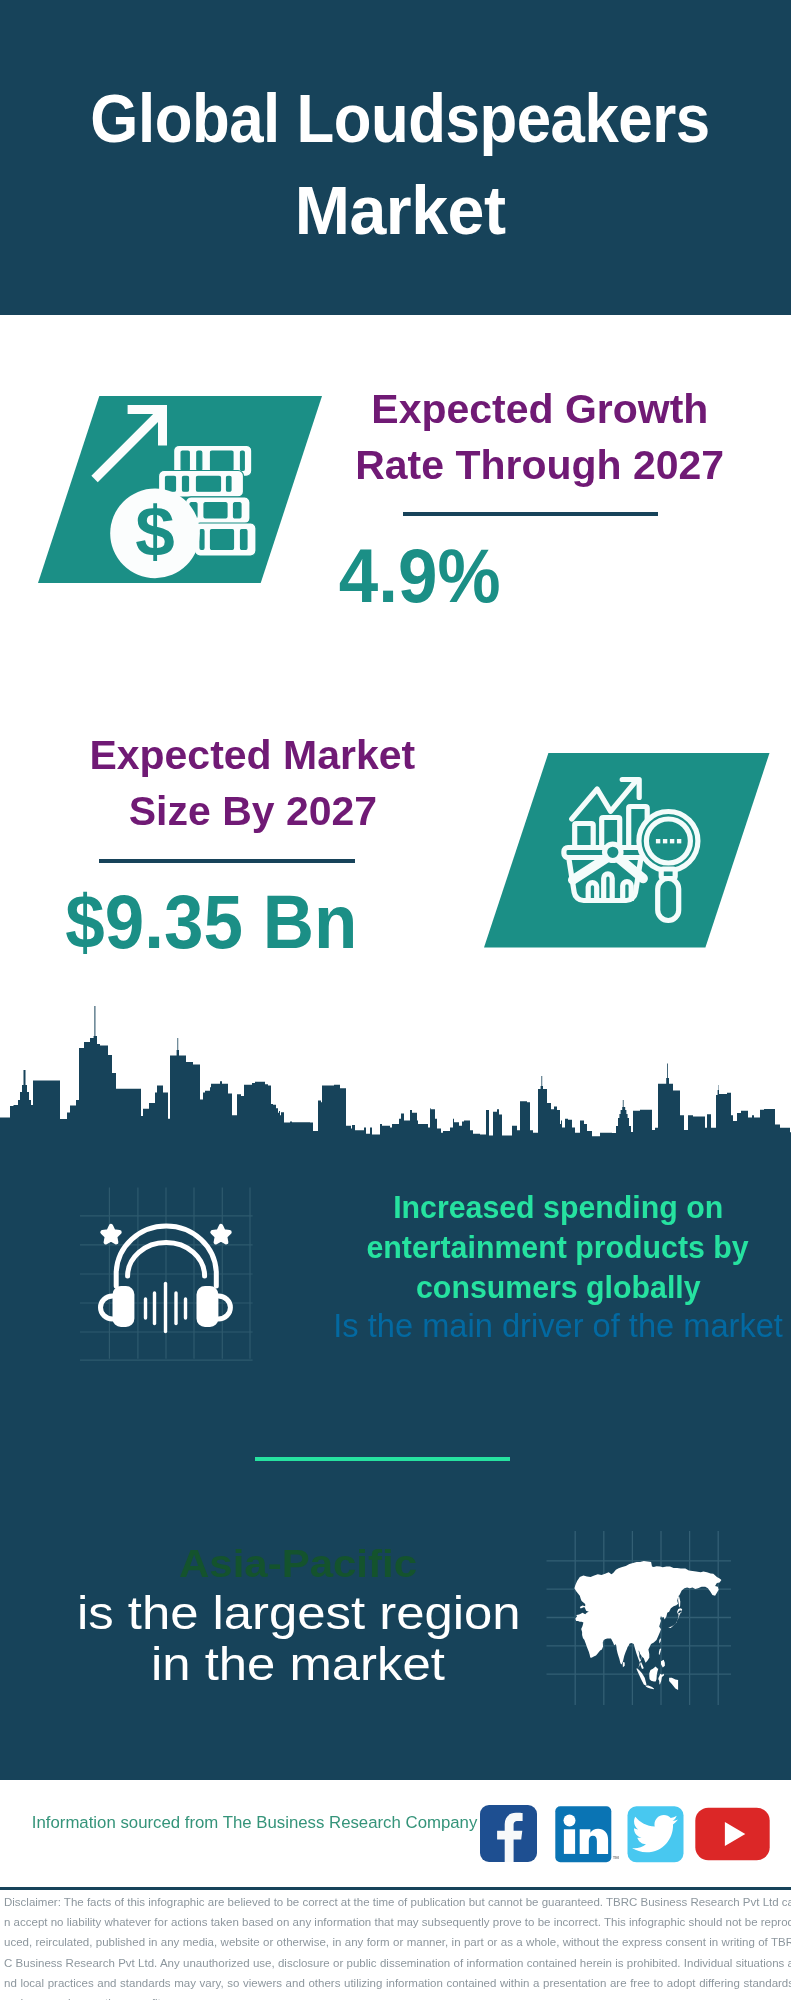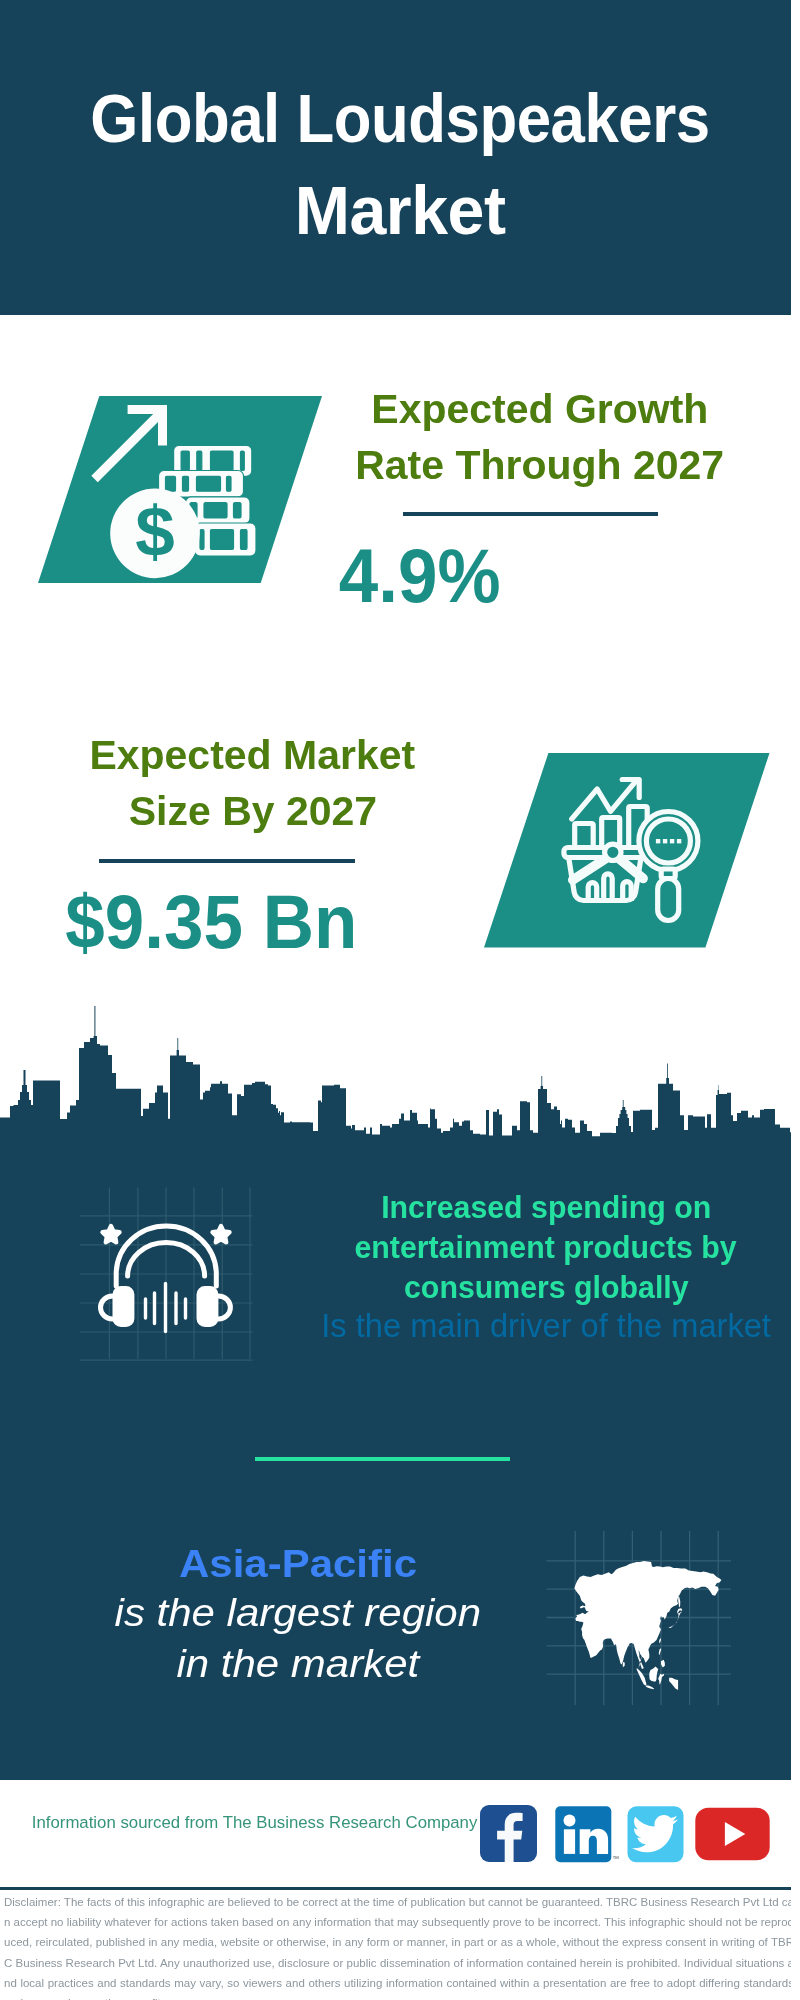--- a/index.html
+++ b/index.html
@@ -7,41 +7,41 @@
   .page{position:relative;width:791px;height:2000px;background:#fff;overflow:hidden;}
   svg{display:block;}
 
   .hdr{position:absolute;left:0;top:0;width:800px;height:315px;background:#17435a;}
   .hdr .title{position:absolute;left:0;top:72px;width:800px;text-align:center;color:#fff;
     font-size:68px;font-weight:bold;line-height:92px;letter-spacing:-0.5px;}
   .hdr .title span{display:inline-block;transform:scaleX(0.908);transform-origin:center;}
   .hdr .title span.l2{transform:scaleX(0.975);}
 
   .para{position:absolute;}
-  .lbl{position:absolute;text-align:center;font-size:40.6px;font-weight:bold;color:#4d7c0f;line-height:56px;}
+  .lbl{position:absolute;text-align:center;font-size:40.6px;font-weight:bold;color:#701a75;line-height:56px;}
   .lbl span{display:inline-block;transform:scaleX(1.01);transform-origin:center;white-space:nowrap;}
   .rule{position:absolute;height:4px;background:#17435a;}
   .big{position:absolute;font-size:76px;font-weight:bold;color:#1b8f86;line-height:76px;}
   .big span{display:inline-block;transform:scaleX(0.934);transform-origin:center;white-space:nowrap;}
 
   .darkband{position:absolute;left:0;top:1144px;width:800px;height:636px;background:#17435a;}
   .skyline{position:absolute;left:0;top:1006px;width:800px;height:140px;}
 
   .drvtxt{position:absolute;text-align:center;}
   .drvtxt .hl{color:#26e2a0;font-size:31.8px;font-weight:bold;line-height:40.4px;}
   .drvtxt .hl span{display:inline-block;transform:scaleX(0.953);transform-origin:center;white-space:nowrap;}
   .drvtxt .sub{color:#0369a1;font-size:33.4px;line-height:35.7px;}
   .drvtxt .sub span{display:inline-block;transform:scaleX(0.977);transform-origin:center;white-space:nowrap;}
 
   .midrule{position:absolute;left:254.5px;top:1456.5px;width:255.5px;height:4.7px;background:#26e2a0;}
 
   .regtxt{position:absolute;text-align:center;color:#fff;}
-  .regtxt .hl{color:#3b82f6;font-size:38.8px;font-weight:bold;line-height:49px;}
+  .regtxt .hl{color:#14532d;font-size:38.8px;font-weight:bold;line-height:49px;}
   .regtxt .hl span{display:inline-block;transform:scaleX(1.082);transform-origin:center;white-space:nowrap;}
-  .regtxt .l2{font-size:38px;line-height:51px;font-style:italic;}
+  .regtxt .l2{font-size:46px;line-height:51px;}
   .regtxt .l2 span{display:inline-block;transform:scaleX(1.105);transform-origin:center;white-space:nowrap;}
 
   .srcbox{position:absolute;left:31.8px;top:1809px;color:#35947a;font-size:16.8px;line-height:27.8px;white-space:nowrap;}
   .srcbox div span{display:inline-block;transform:scaleX(1.0);transform-origin:left center;}
   .social{position:absolute;left:480.3px;top:1805.4px;}
   .footbar{position:absolute;left:0;top:1886.8px;width:800px;height:3.2px;background:#17435a;}
   .disc{position:absolute;left:4px;top:1892px;width:790px;color:#8d979e;font-size:11.5px;line-height:20.2px;text-align:justify;word-break:break-all;}
 </style>
 </head>
 <body>
@@ -131,21 +131,21 @@
         <path d="M140.4,110.0 a12.0,11.5 0 0 1 0,23" stroke="#ffffff" fill="none" stroke-width="5.0" stroke-linecap="round"></path>
         <line x1="67.5" y1="113.0" x2="67.5" y2="132.0" stroke="#ffffff" stroke-width="3.4" stroke-linecap="round"></line>
         <line x1="76.5" y1="107.0" x2="76.5" y2="137.5" stroke="#ffffff" stroke-width="3.4" stroke-linecap="round"></line>
         <line x1="87.5" y1="97.5" x2="87.5" y2="145.5" stroke="#ffffff" stroke-width="3.4" stroke-linecap="round"></line>
         <line x1="98.0" y1="107.0" x2="98.0" y2="137.5" stroke="#ffffff" stroke-width="3.4" stroke-linecap="round"></line>
         <line x1="107.5" y1="113.0" x2="107.5" y2="132.0" stroke="#ffffff" stroke-width="3.4" stroke-linecap="round"></line>
         <path d="M33.0,40.0 L35.6,45.4 L41.6,46.2 L37.2,50.4 L38.3,56.3 L33.0,53.4 L27.7,56.3 L28.8,50.4 L24.4,46.2 L30.4,45.4 Z" fill="#ffffff" stroke="#ffffff" stroke-width="4.2" stroke-linejoin="round" stroke-linecap="round"></path>
         <path d="M143.0,40.0 L145.6,45.4 L151.6,46.2 L147.2,50.4 L148.3,56.3 L143.0,53.4 L137.7,56.3 L138.8,50.4 L134.4,46.2 L140.4,45.4 Z" fill="#ffffff" stroke="#ffffff" stroke-width="4.2" stroke-linejoin="round" stroke-linecap="round"></path>
       </svg>
     </div>
-<div class="drvtxt" style="left:316px;top:1186.5px;width:460px">
+<div class="drvtxt" style="left:328px;top:1186.5px;width:460px">
       <div class="hl"><span>Increased spending on</span><br><span>entertainment products by</span><br><span>consumers globally</span></div>
       <div class="sub"><span>Is the main driver of the market</span></div>
     </div>
 <div class="midrule"></div>
 <div class="regtxt" style="left:98px;top:1539px;width:400px">
       <div class="hl"><span>Asia-Pacific</span></div>
       <div class="l2"><span>is the largest region</span><br><span>in the market</span></div>
     </div>
 <div class="para" style="left:545.0px;top:1529.0px">
       <svg width="188" height="178" viewBox="0 0 188 178">

